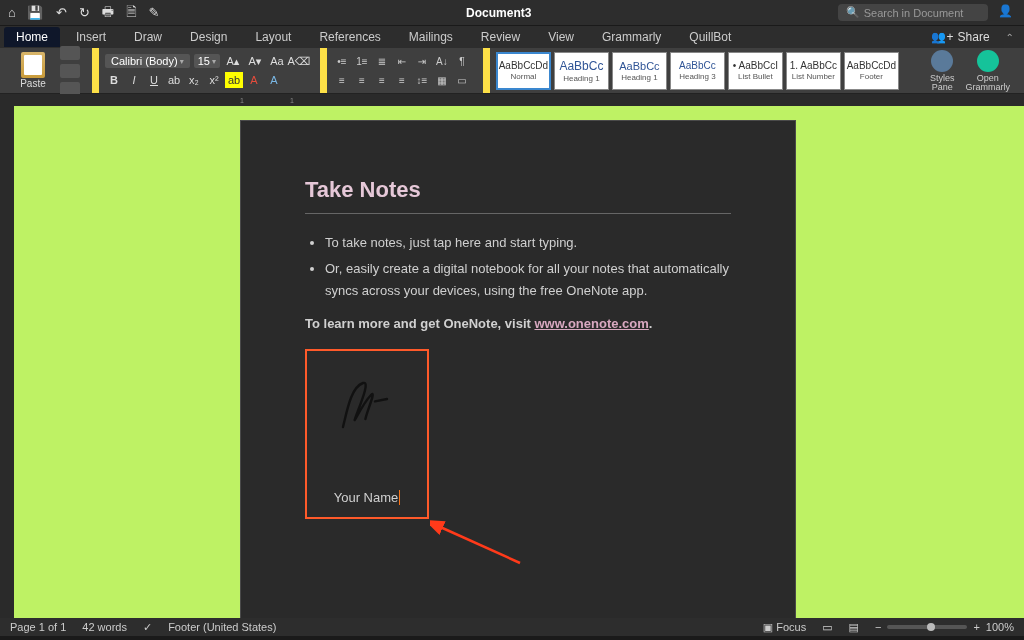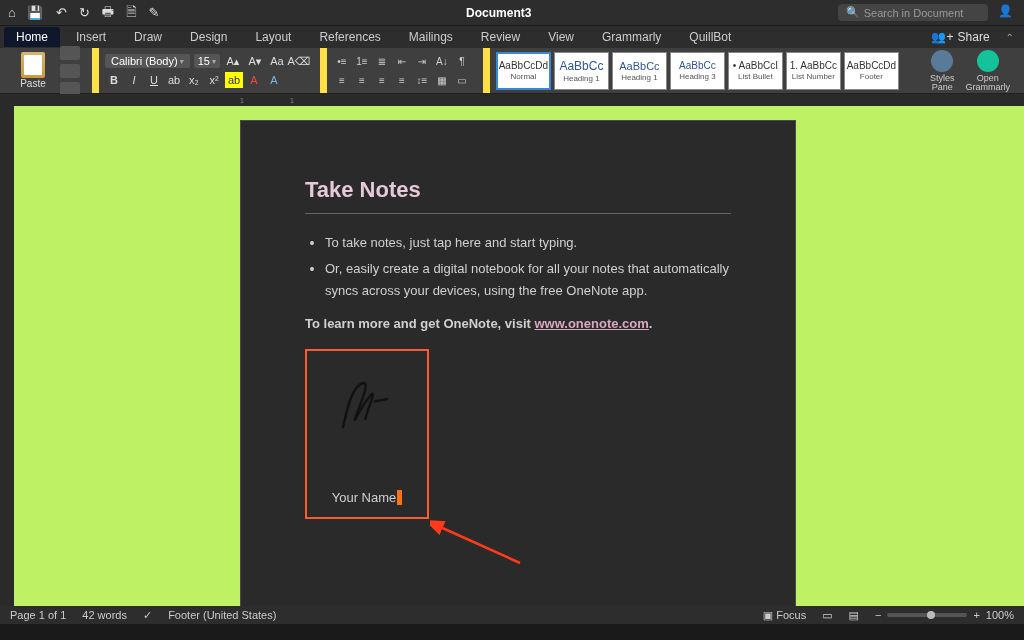--- a/index.html
+++ b/index.html
@@ -122,31 +122,31 @@
   .doc-ul li { margin-bottom:4px;}
   .doc-p { font-size:13px; margin-top:14px; color:#d0d0d0; font-weight:600;}
   .doc-p a { color:#d8a8c0; text-decoration:underline;}
 
   .sig-block {
     margin-top:18px; width:124px; height:170px; border:2px solid #ff5a2a;
     display:flex; flex-direction:column; align-items:center; justify-content:space-between;
     padding:12px 8px;
   }
   .sig-block svg { width:80px; height:80px;}
-  .sig-block .name { font-size:13px; color:#d0d0d0; border-right:5px solid #f97316; padding-right:1px;}
+  .sig-block .name { font-size:13px; color:#d0d0d0; border-right:1px solid #f97316; padding-right:1px;}
 
   .arrow {
     position:absolute;
     left:430px; top:412px;
     pointer-events:none;
   }
 
   
   .statusbar {
-    position:absolute; bottom:16px; left:0; right:0; height:18px;
+    position:absolute; bottom:4px; left:0; right:0; height:18px;
     background:#2d2d2d; display:flex; align-items:center; gap:16px;
     padding:0 10px; font-size:11px; color:#ccc;
   }
   .statusbar .spacer{flex:1;}
   .zoom { display:flex; align-items:center; gap:6px;}
   .zslider { width:80px; height:4px; background:#555; border-radius:2px; position:relative;}
   .zslider .knob{ width:8px; height:8px; background:#bbb; border-radius:50%; position:absolute; top:-2px; left:50%;}
 </style>
 </head>
 <body>

